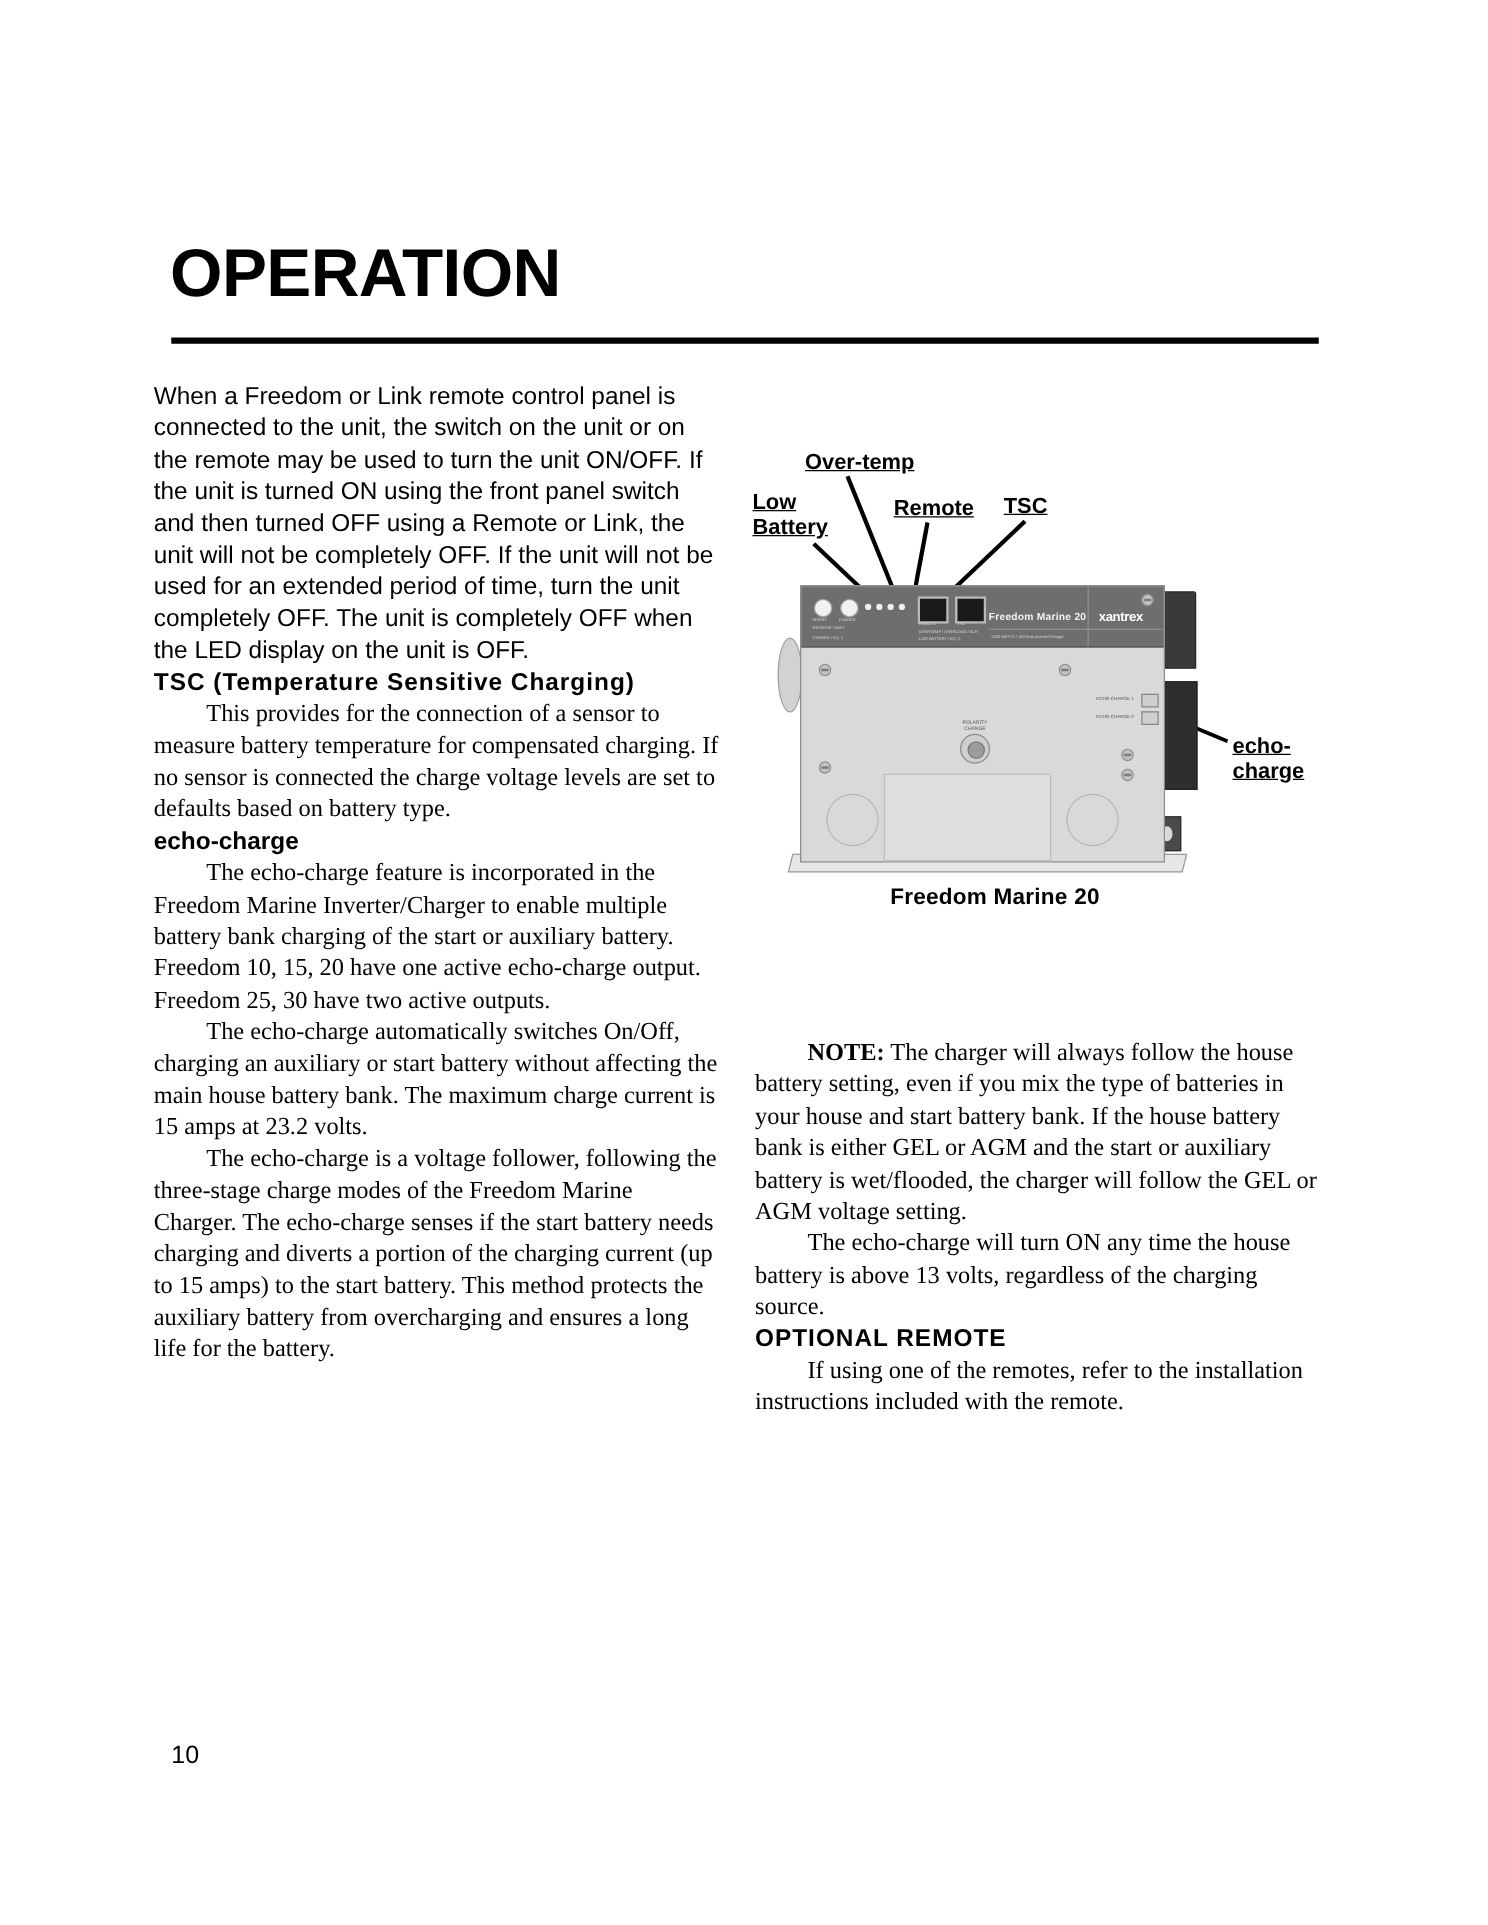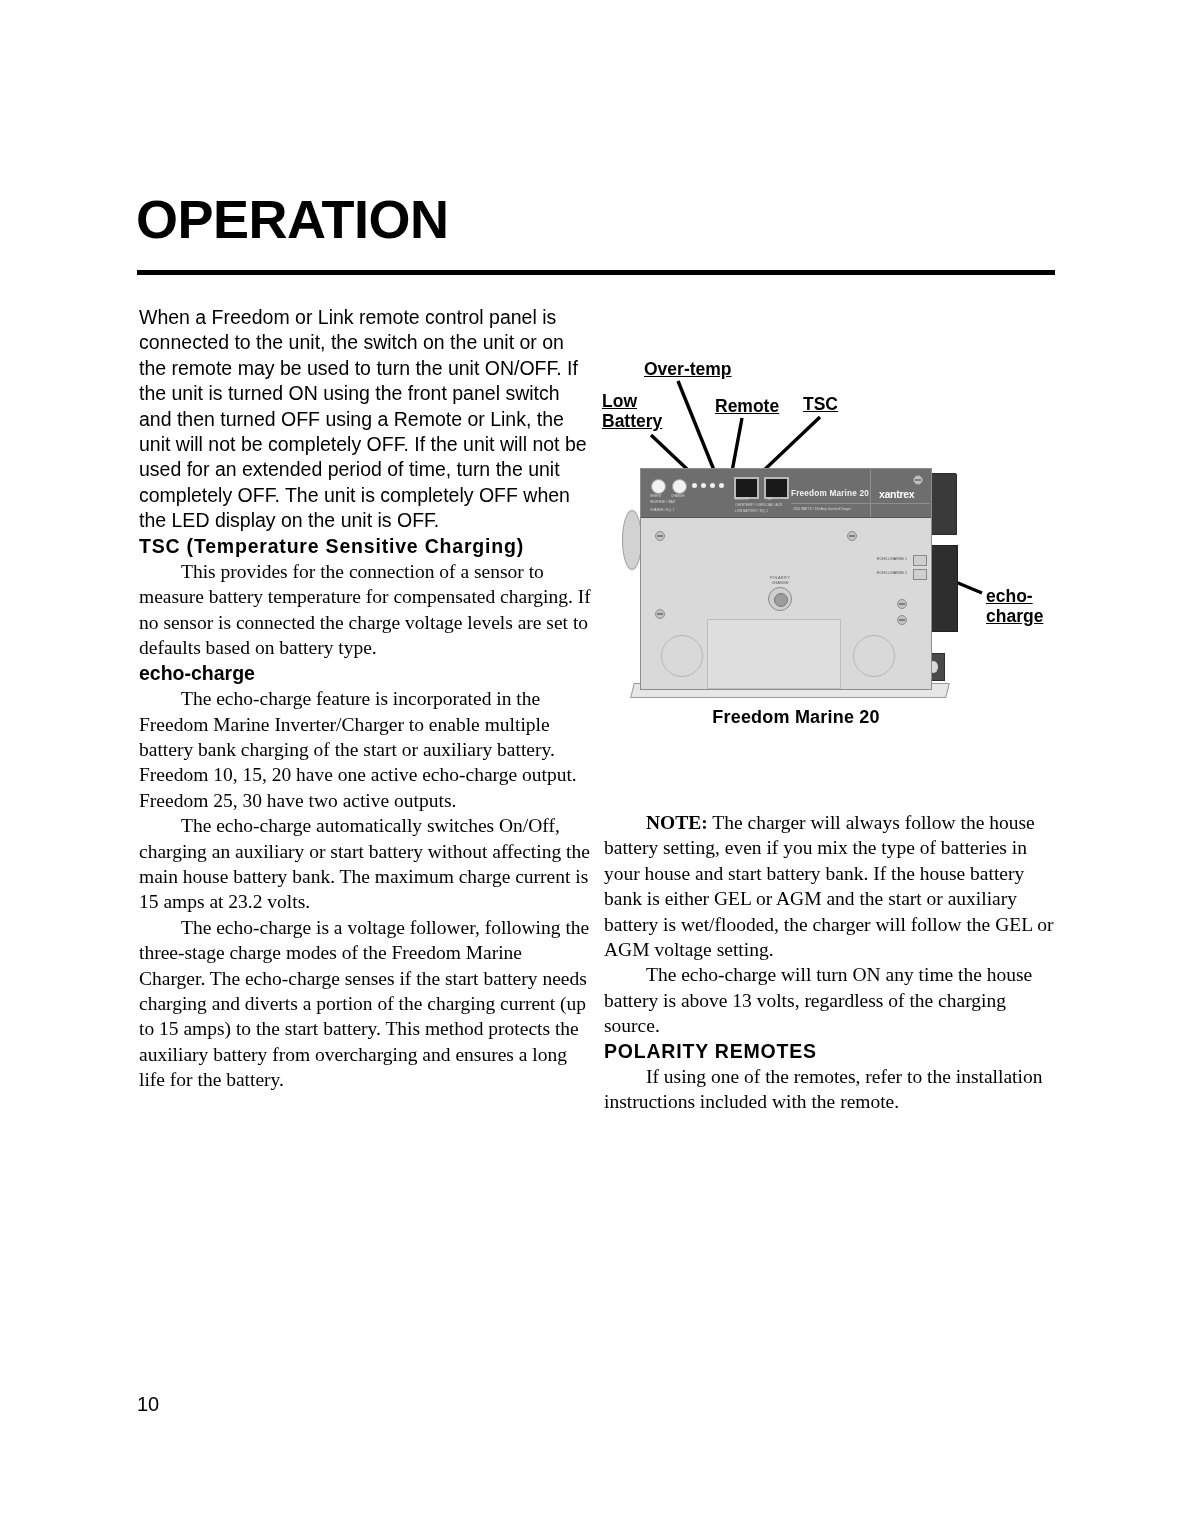--- a/index.html
+++ b/index.html
@@ -35,22 +35,22 @@
     background: #000000;
   }
 
   
   .column {
     position: absolute;
     width: 452px;
     font-size: 19.5px;
     line-height: 25.4px;
   }
-  #left-column  { left: 139px; top: 305px; }
-  #right-column { left: 604px; top: 810px; width: 455px; }
+  #left-column  { left: 123px; top: 305px; }
+  #right-column { left: 604px; top: 830px; width: 455px; }
 
   p.body-text {
     margin: 0;
     text-align: left;
   }
   p.indented { text-indent: 42px; font-family: Liberation Serif, serif; }
 
   h2.section-heading {
     margin: 0;
     font-size: 19.5px;
@@ -321,21 +321,21 @@
   <p class="body-text indented">The echo-charge automatically switches On/Off, charging an auxiliary or start battery without affecting the main house battery bank. The maximum charge current is 15 amps at 23.2 volts.</p>
   <p class="body-text indented">The echo-charge is a voltage follower, following the three-stage charge modes of the Freedom Marine Charger. The echo-charge senses if the start battery needs charging and diverts a portion of the charging current (up to 15 amps) to the start battery. This method protects the auxiliary battery from overcharging and ensures a long life for the battery.</p>
 </div>
 
 <div class="column" id="right-column">
 
   <p class="body-text indented"><span class="bold-lead">NOTE:</span><span> The charger will always follow the house battery setting, even if you mix the type of batteries in your house and start battery bank. If  the house battery bank is either GEL or AGM and the start or auxiliary battery is wet/flooded, the charger will follow the GEL or AGM voltage setting.</span></p>
 
   <p class="body-text indented">The echo-charge will turn ON any time the house battery is above 13 volts, regardless of the charging source.</p>
 
-  <h2 class="section-heading spaced gap-section">POLARITY REMOTES</h2>
+  <h2 class="section-heading spaced gap-section">OPTIONAL REMOTE</h2>
   <p class="body-text indented gap-after-heading">If using one of the remotes, refer to the installation instructions included with the remote.</p>
 </div>
 
 <div id="figure">
 
   <svg id="callout-lines" viewBox="0 0 470 385">
     <line x1="55" y1="80" x2="110" y2="132" stroke="#000" stroke-width="3.4"></line>
     <line x1="82" y1="26" x2="124" y2="130" stroke="#000" stroke-width="3.4"></line>
     <line x1="146" y1="63" x2="135" y2="122" stroke="#000" stroke-width="3.4"></line>
     <line x1="224" y1="62" x2="165" y2="118" stroke="#000" stroke-width="3.4"></line>

